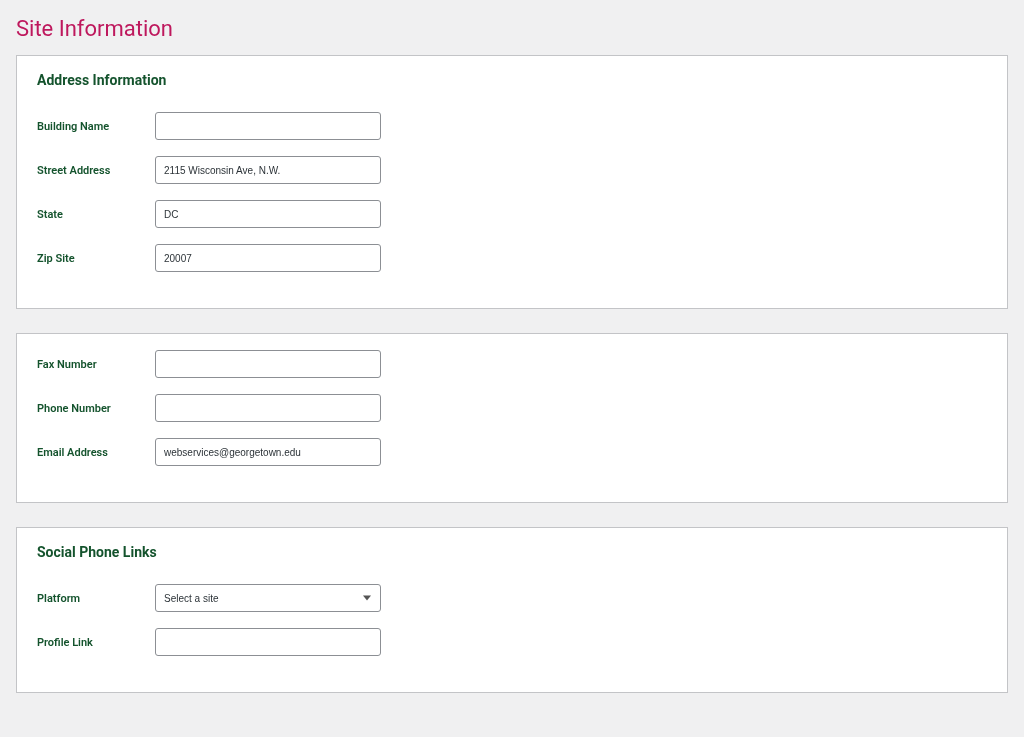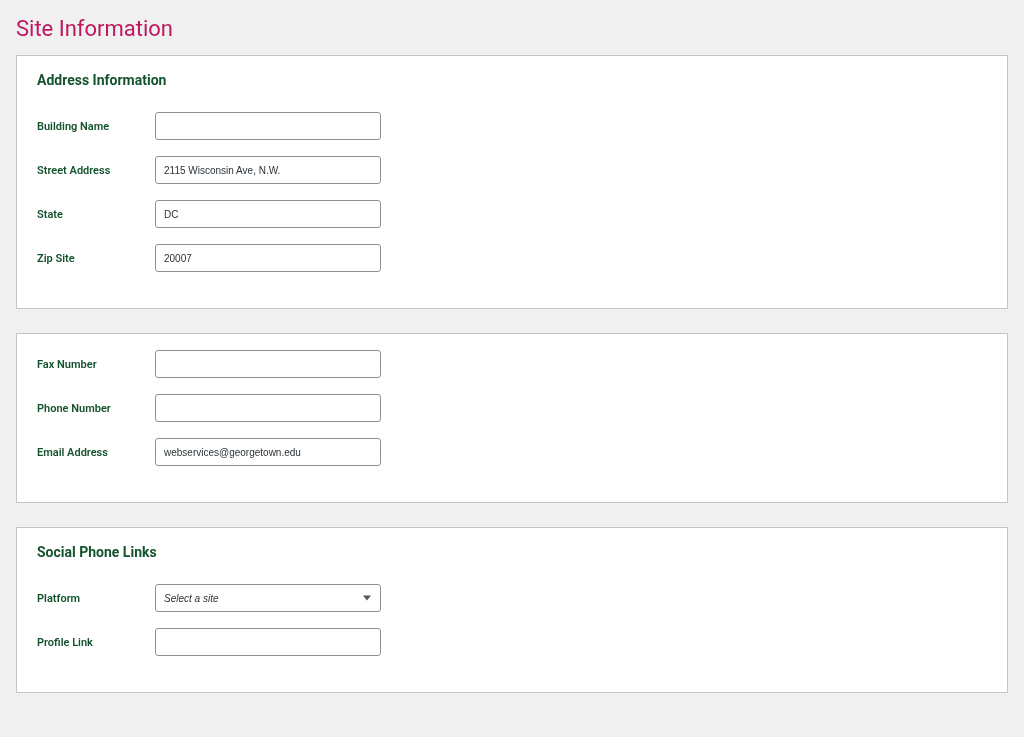--- a/index.html
+++ b/index.html
@@ -53,21 +53,20 @@
       border-radius: 3px;
       background: #fff;
       color: #2c3338;
     }
     .form-row select {
       appearance: none;
       -webkit-appearance: none;
       background-image: none;
       padding-right: 44px;
       position: relative;
-      font-style: italic;
     }
     .select-wrap {
       position: relative;
       display: inline-block;
     }
     .select-wrap::after {
       content: "";
       position: absolute;
       right: 10px;
       top: 50%;

